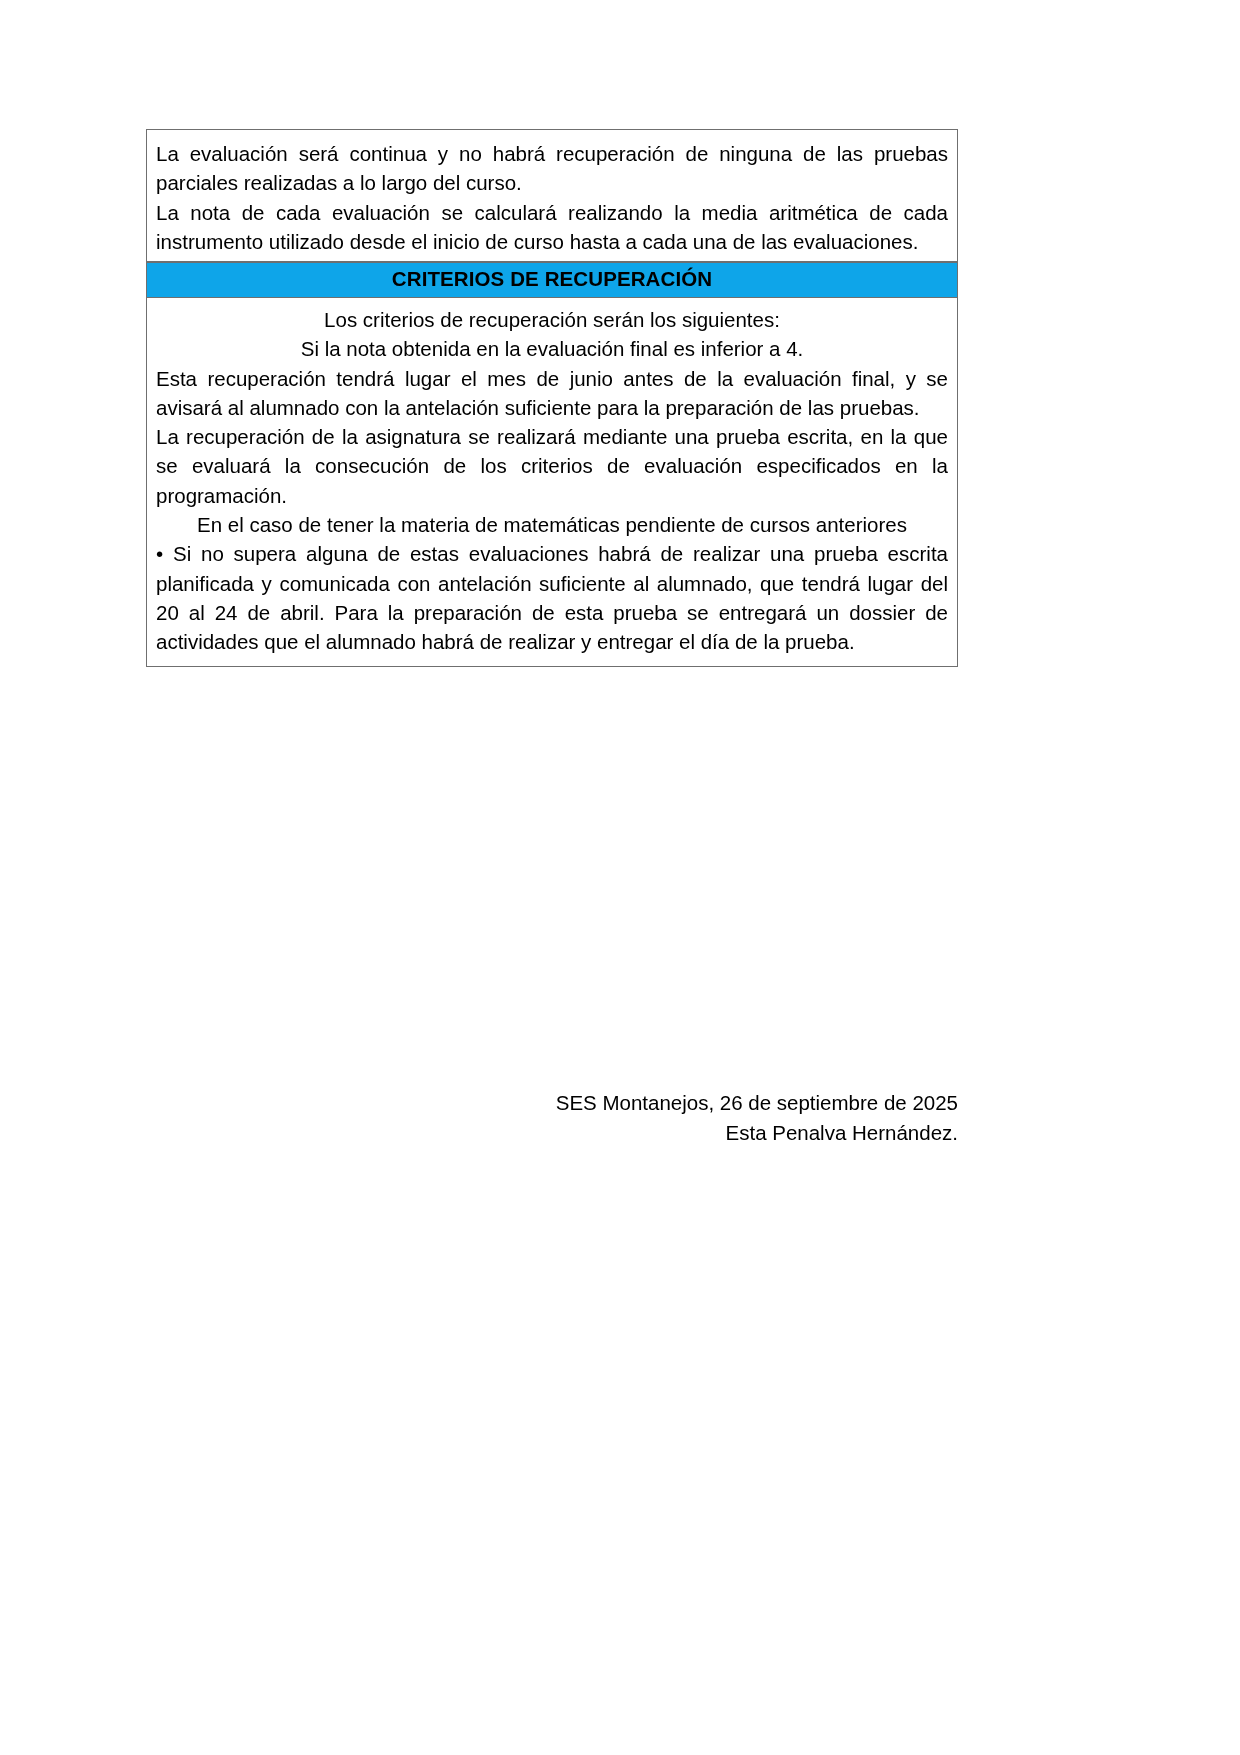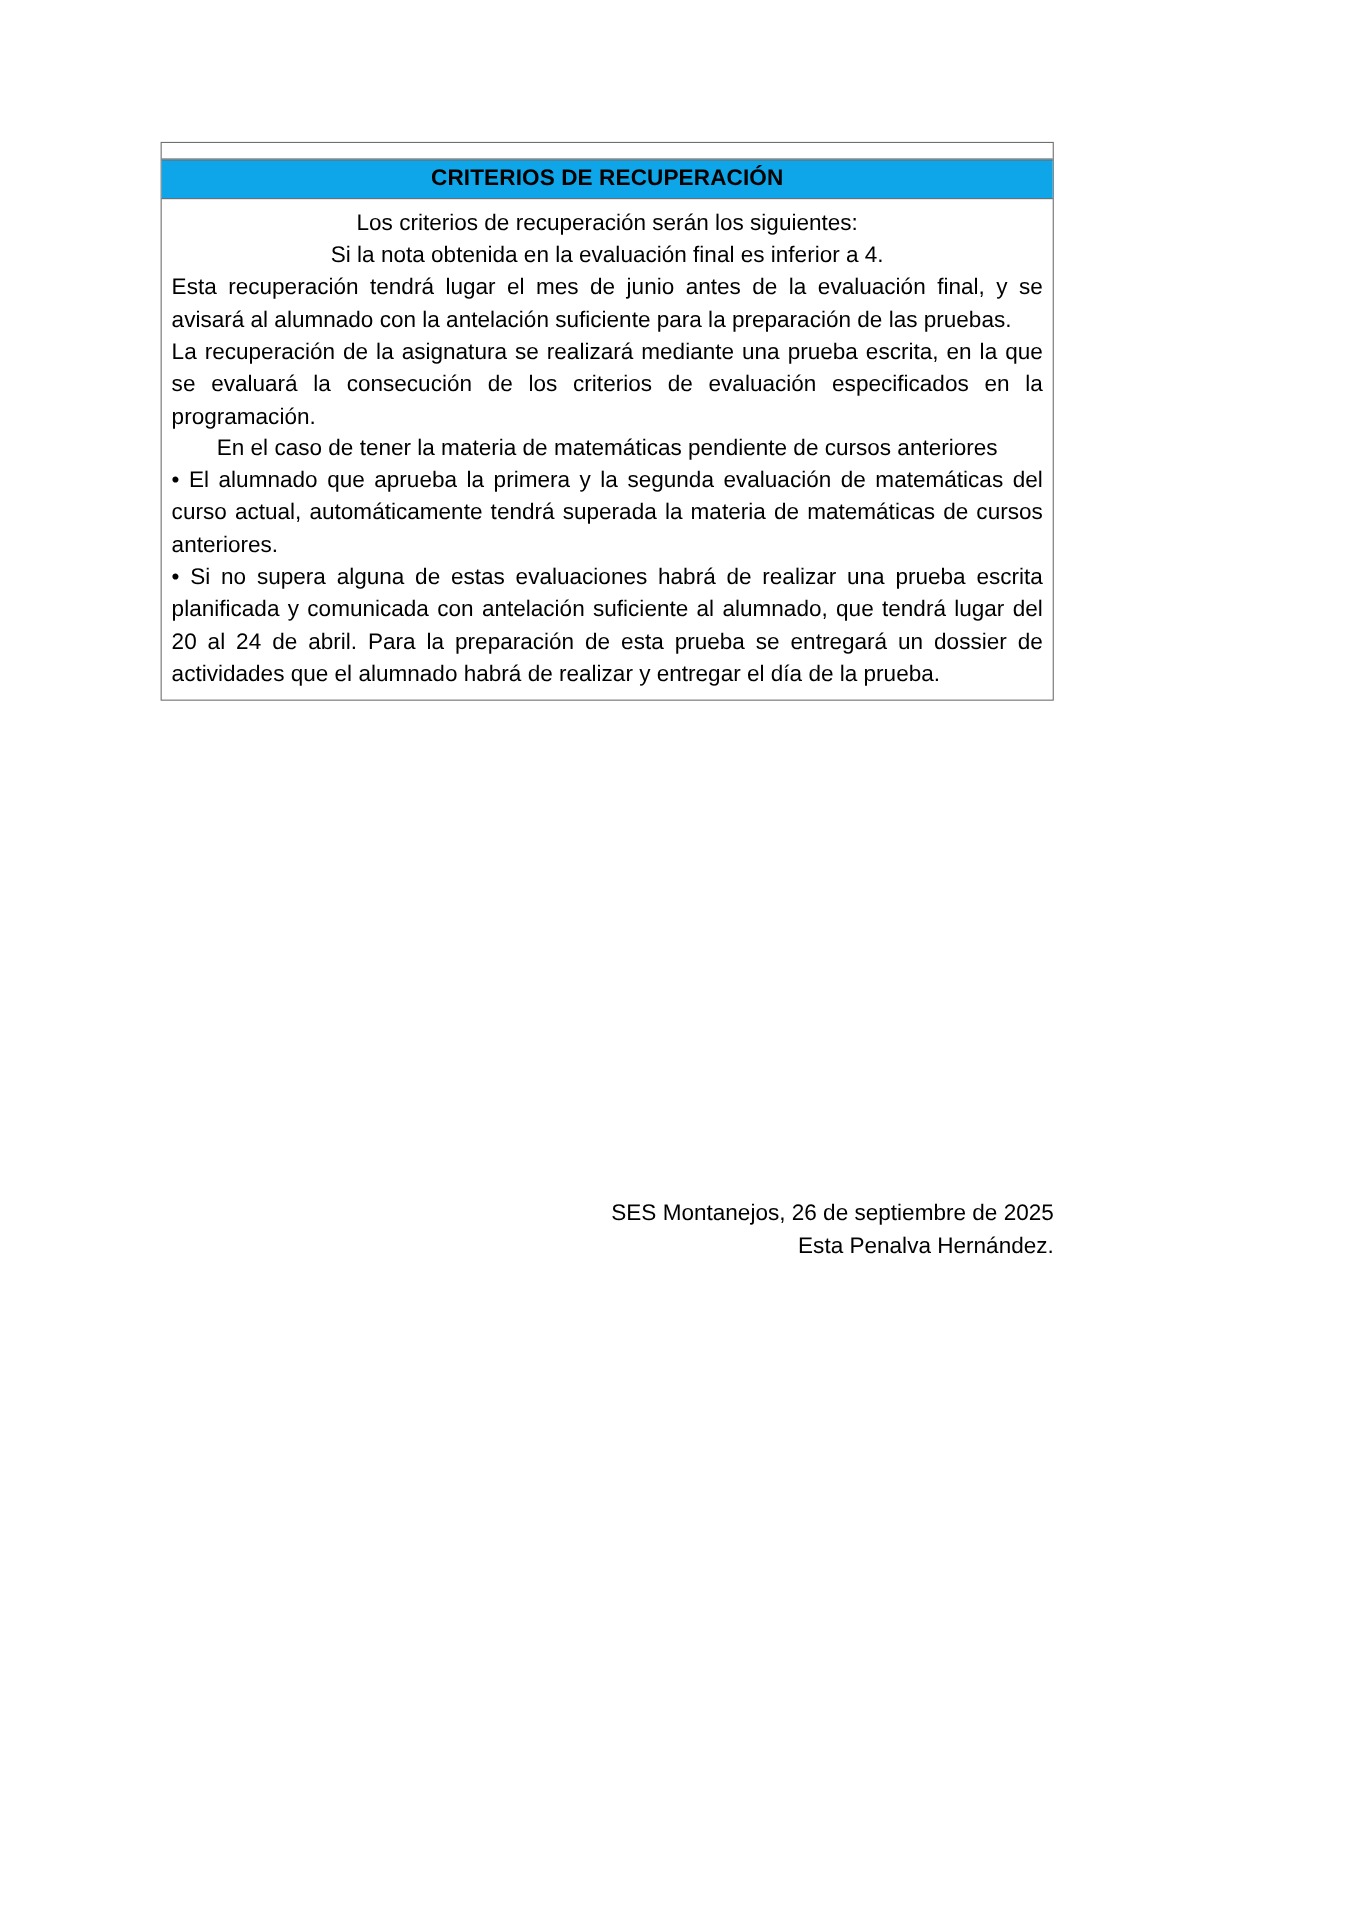--- a/index.html
+++ b/index.html
@@ -102,33 +102,34 @@
   }
 </style>
 </head>
 <body>
 
 <div class="page">
 
   <div class="doc-table">
 
     <div class="cell intro">
+      <p class="para">La evaluación será continua y no habrá recuperación de ninguna de las pruebas parciales realizadas a lo largo del curso.</p>
+      <p class="para">La nota de cada evaluación se calculará realizando la media aritmética de cada instrumento utilizado desde el inicio de curso hasta a cada una de las evaluaciones.</p>
     </div>
 
     <div class="cell section-header">
       <div class="section-title">CRITERIOS DE RECUPERACIÓN</div>
     </div>
 
     <div class="cell body-block">
       <p class="para left">Los criterios de recuperación serán los siguientes:</p>
       <p class="para left">Si la nota obtenida en la evaluación final es inferior a 4.</p>
       <p class="para">Esta recuperación tendrá lugar el mes de junio antes de la evaluación final, y se avisará al alumnado con la antelación suficiente para la preparación de las pruebas.</p>
       <p class="para">La recuperación de la asignatura se realizará mediante una prueba escrita, en la que se evaluará la consecución de los criterios de evaluación especificados en la programación.</p>
       <p class="para left">En el caso de tener la materia de matemáticas pendiente de cursos anteriores</p>
-      <p class="para bullet">• El alumnado que aprueba la primera y la segunda evaluación de matemáticas del curso actual, automáticamente tendrá superada la materia de matemáticas de cursos anteriores.</p>
       <p class="para bullet">• Si no supera alguna de estas evaluaciones habrá de realizar una prueba escrita planificada y comunicada con antelación suficiente al alumnado, que tendrá lugar del 20 al 24 de abril. Para la preparación de esta prueba se entregará un dossier de actividades que el alumnado habrá de realizar y entregar el día de la prueba.</p>
     </div>
 
   </div>
 
   <div class="signature">
     <div class="sig-line">SES Montanejos, 26 de septiembre de 2025</div>
     <div class="sig-line">Esta Penalva Hernández.</div>
   </div>
 

